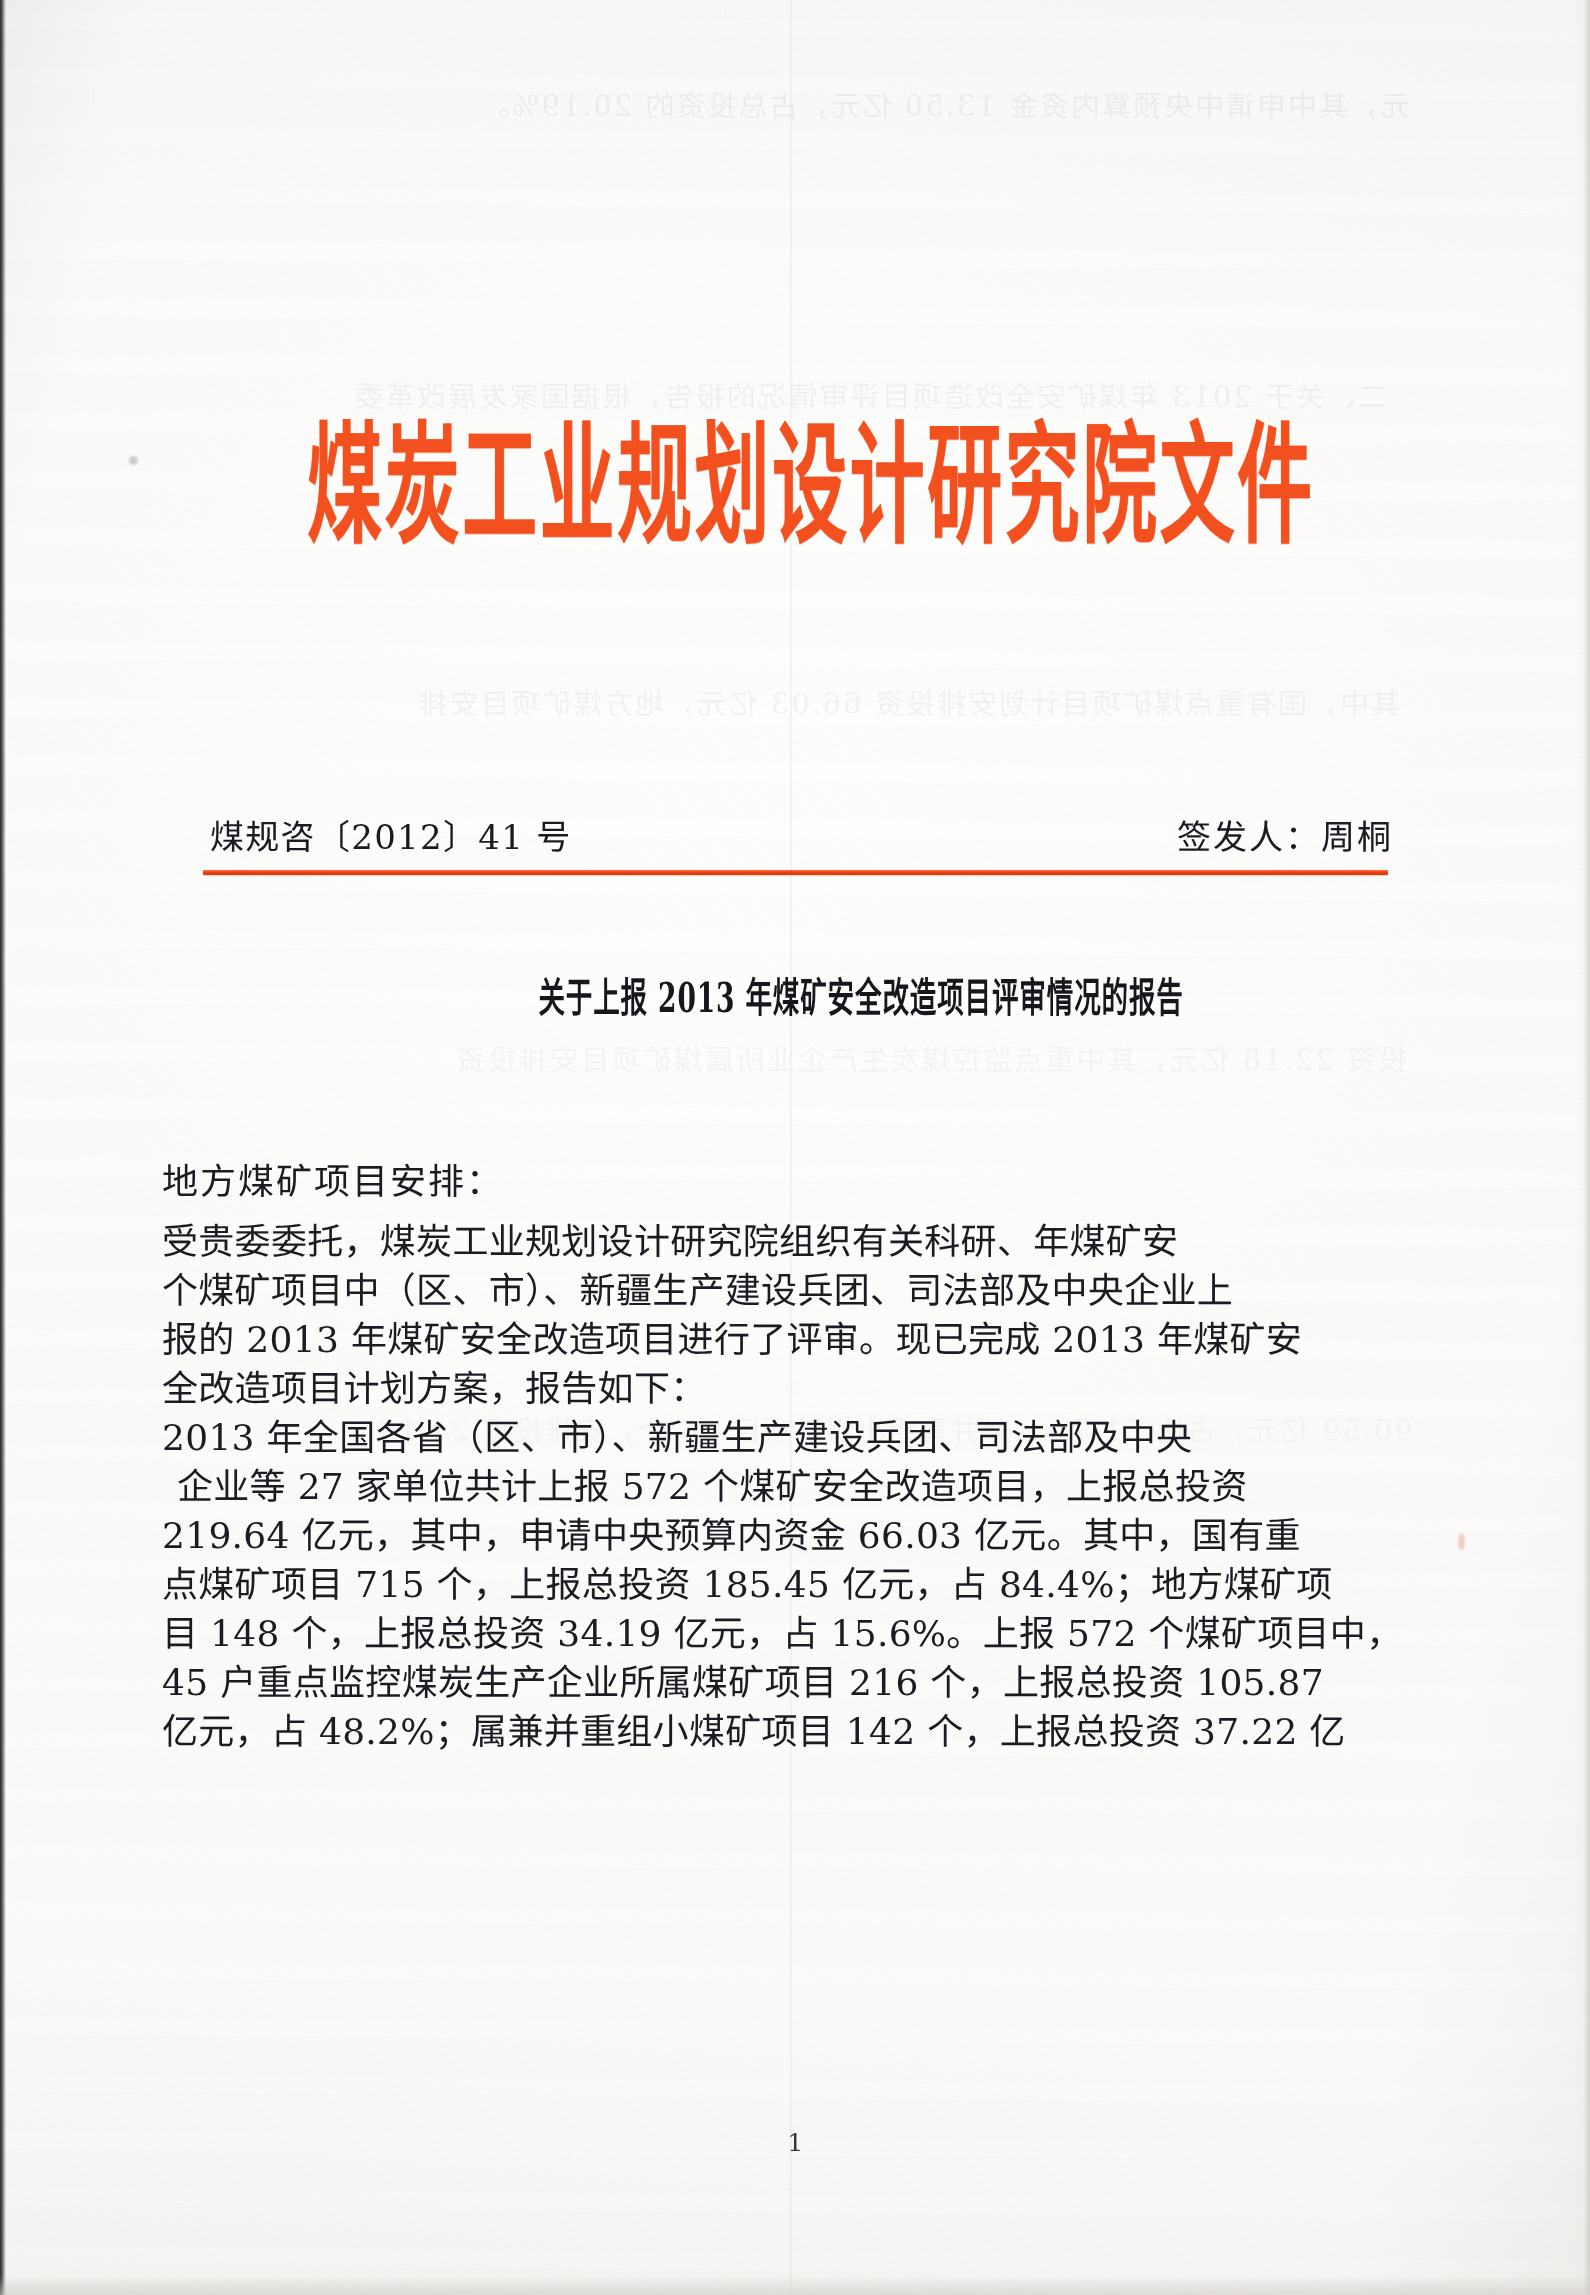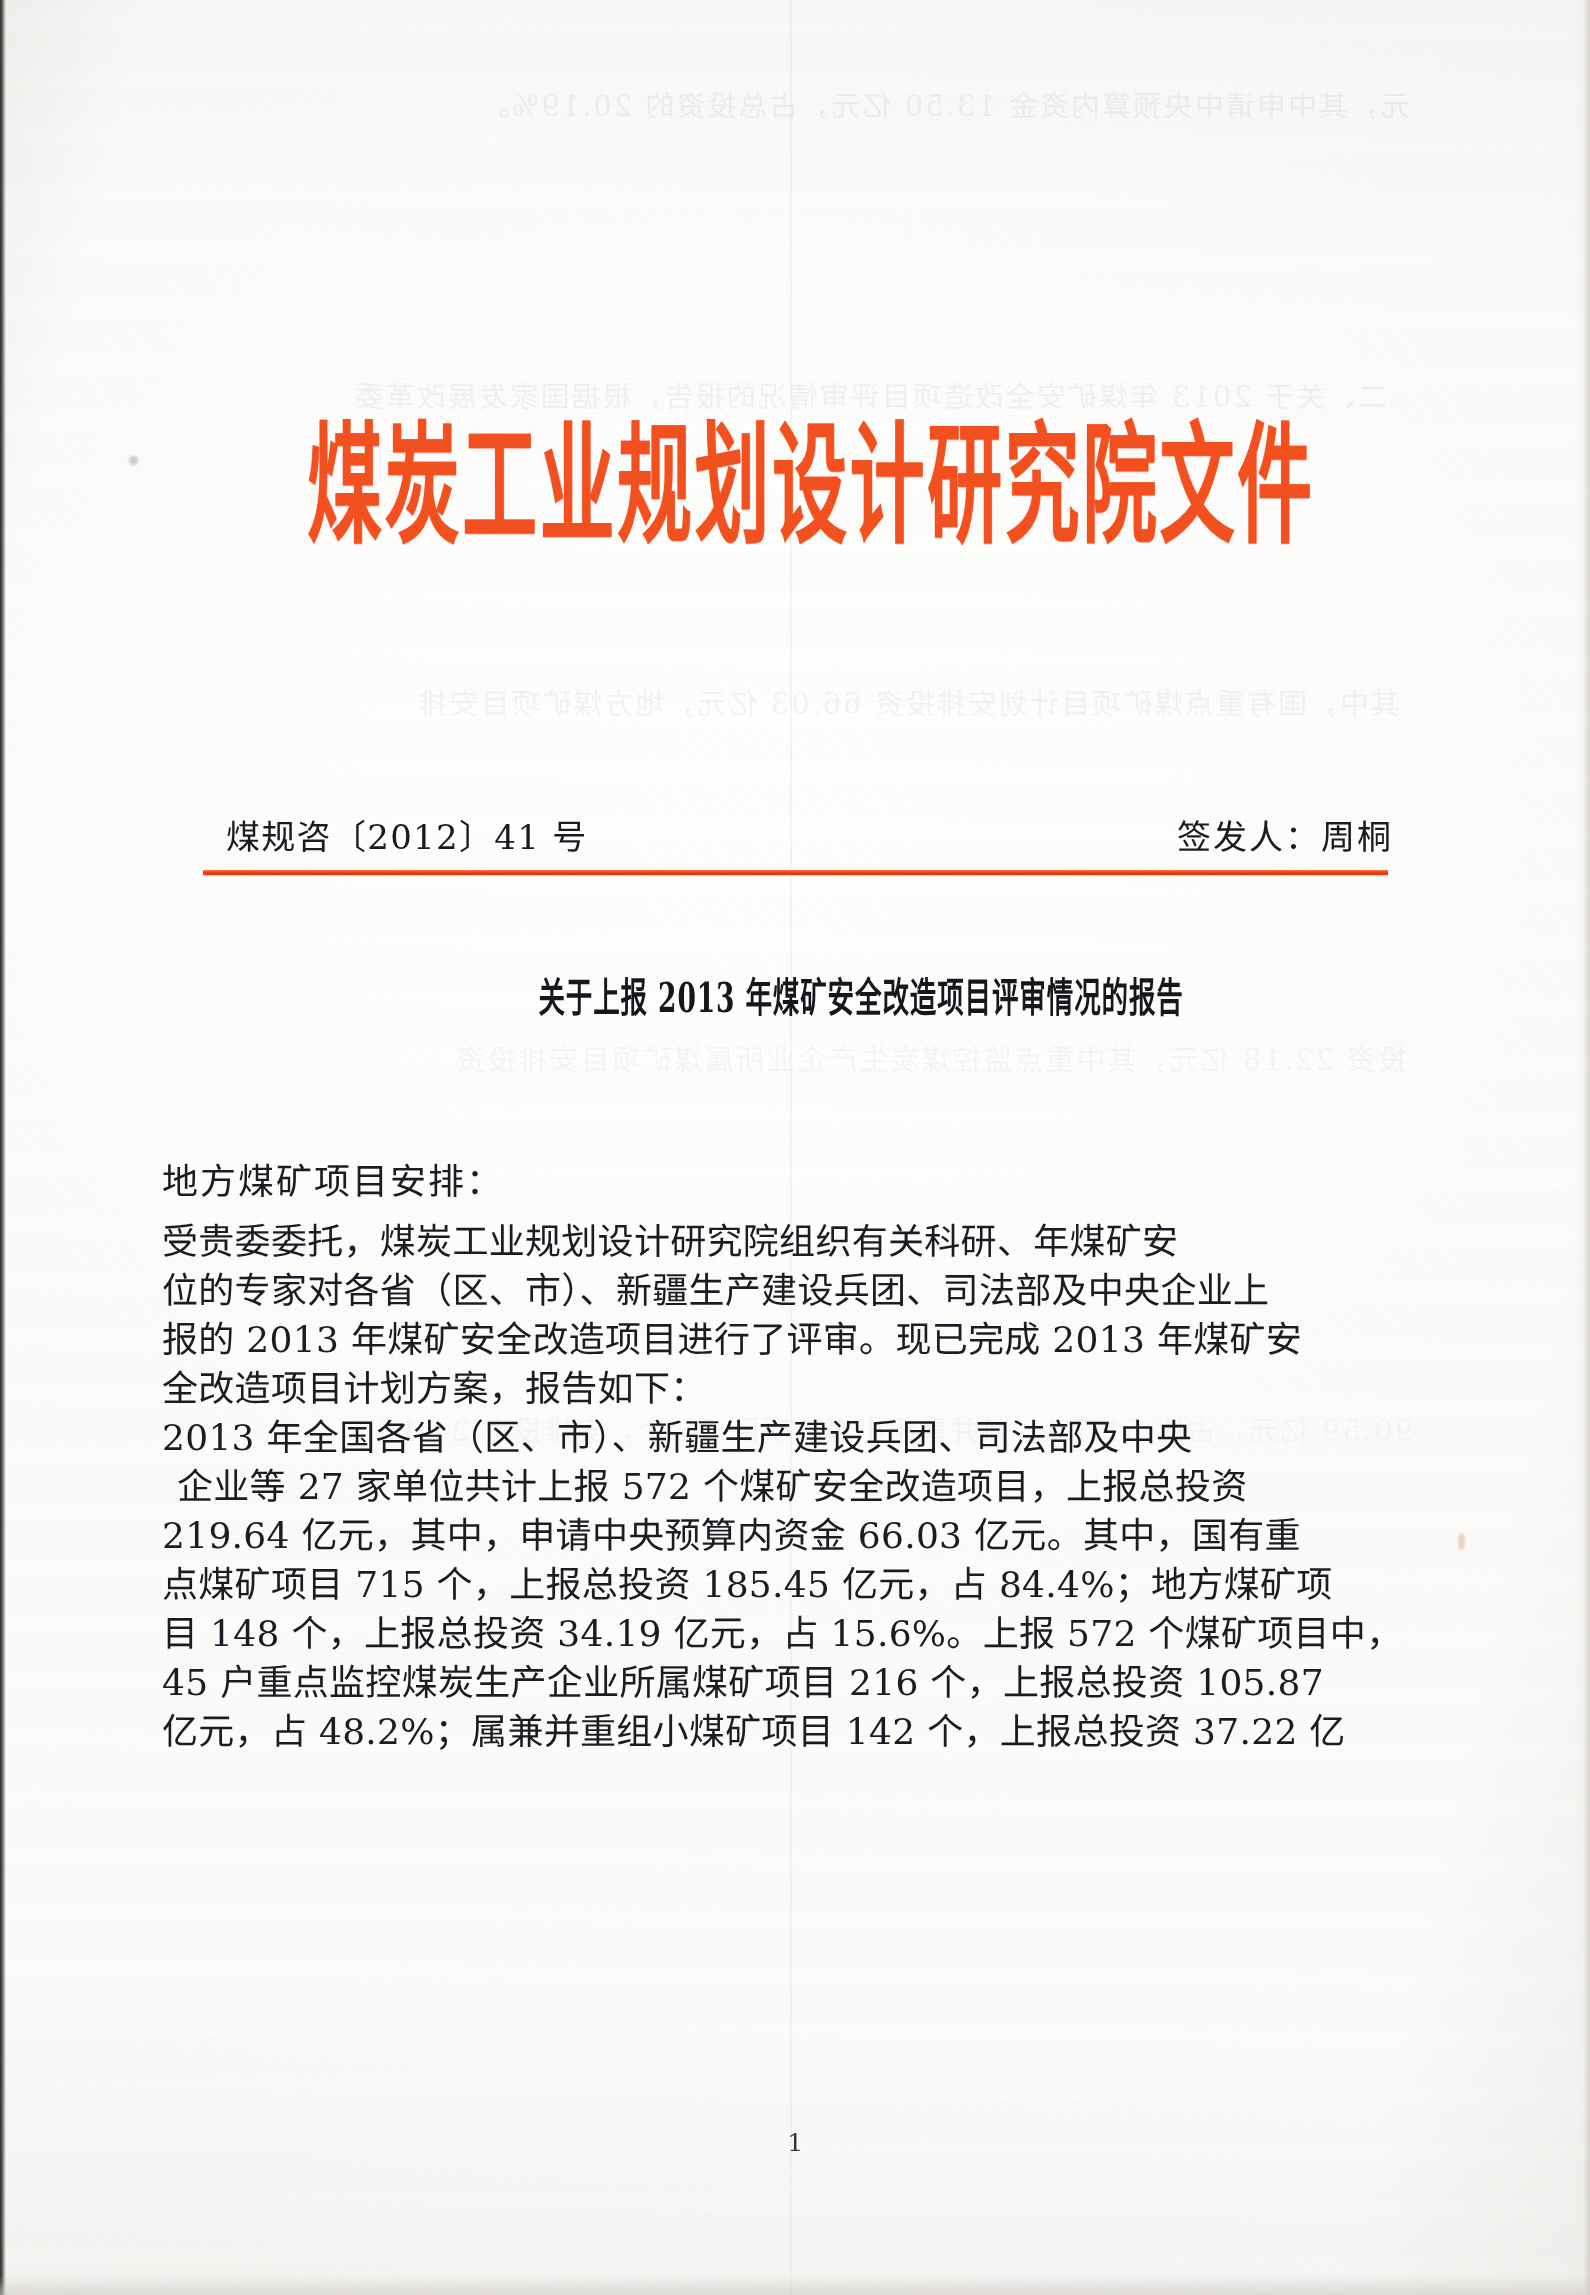--- a/index.html
+++ b/index.html
@@ -143,21 +143,21 @@
     right: 198px;
     top: 810px;
     display: flex;
     justify-content: space-between;
     align-items: baseline;
     font-family: "DejaVu Serif", "Liberation Serif", serif;
     font-size: 34px;
     letter-spacing: 1.3px;
     color: #1a1b22;
   }
-  .docnum-row .docnum { margin-left: 28px; }
+  .docnum-row .docnum { margin-left: 12px; }
   .docnum-row .signer { letter-spacing: 2px; }
 
   .red-rule {
     position: absolute;
     left: 203px;
     right: 203px;
     top: 870px;
     height: 4.6px;
     background: linear-gradient(180deg, #ff7744 0%, #ef3f10 45%, #d8380c 100%);
     border-radius: 0.7px;
@@ -266,21 +266,21 @@
   </div>
   <div class="red-rule"></div>
 
   <div class="doc-title" style="display: inline-block; position: absolute; left: 50%; transform-origin: center center; transform: translateX(-50%) scaleX(0.6476); white-space: nowrap;">关于上报 2013 年煤矿安全改造项目评审情况的报告</div>
 
   <div class="body-block">
     <div class="body-line salutation">地方煤矿项目安排：</div>
     <div class="body-gap"></div>
 
     <div class="body-line" style="display: inline-block; transform-origin: left center; transform: scaleX(1); width: 1276px;">受贵委委托，煤炭工业规划设计研究院组织有关科研、年煤矿安</div>
-    <div class="body-line" style="display: inline-block; transform-origin: left center; transform: scaleX(1); width: 1276px;">位的专家对各省（区、市）、新疆生产建设兵团、司法部及中央企业上</div>
+    <div class="body-line" style="display: inline-block; transform-origin: left center; transform: scaleX(1); width: 1276px;">个煤矿项目中（区、市）、新疆生产建设兵团、司法部及中央企业上</div>
     <div class="body-line" style="display: inline-block; transform-origin: left center; transform: scaleX(1); width: 1276px;">报的 2013 年煤矿安全改造项目进行了评审。现已完成 2013 年煤矿安</div>
     <div class="body-line" style="display: inline-block; transform-origin: left center; transform: scaleX(1); width: 1276px;">全改造项目计划方案，报告如下：</div>
 
     <div class="body-line" style="display: inline-block; transform-origin: left center; transform: scaleX(1); width: 1276px;">2013 年全国各省（区、市）、新疆生产建设兵团、司法部及中央</div>
     <div class="body-line" style="display: inline-block; transform-origin: left center; transform: scaleX(1); width: 1276px; margin-left: 15px;">企业等 27 家单位共计上报 572 个煤矿安全改造项目，上报总投资</div>
     <div class="body-line" style="display: inline-block; transform-origin: left center; transform: scaleX(1); width: 1276px;">219.64 亿元，其中，申请中央预算内资金 66.03 亿元。其中，国有重</div>
     <div class="body-line" style="display: inline-block; transform-origin: left center; transform: scaleX(1); width: 1276px;">点煤矿项目 715 个，上报总投资 185.45 亿元，占 84.4%；地方煤矿项</div>
     <div class="body-line" style="display: inline-block; transform-origin: left center; transform: scaleX(1); width: 1276px;">目 148 个，上报总投资 34.19 亿元，占 15.6%。上报 572 个煤矿项目中，</div>
     <div class="body-line" style="display: inline-block; transform-origin: left center; transform: scaleX(1); width: 1276px;">45 户重点监控煤炭生产企业所属煤矿项目 216 个，上报总投资 105.87</div>
     <div class="body-line" style="display: inline-block; transform-origin: left center; transform: scaleX(1); width: 1276px;">亿元，占 48.2%；属兼并重组小煤矿项目 142 个，上报总投资 37.22 亿</div>

